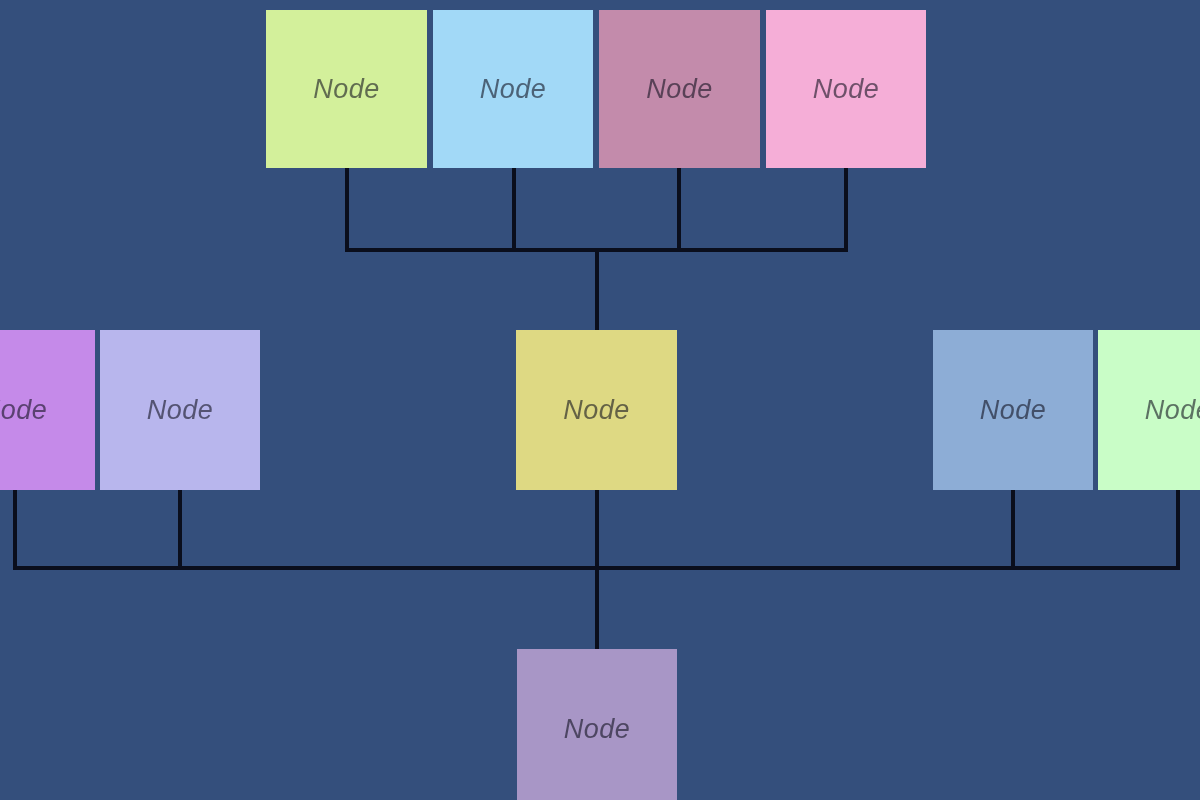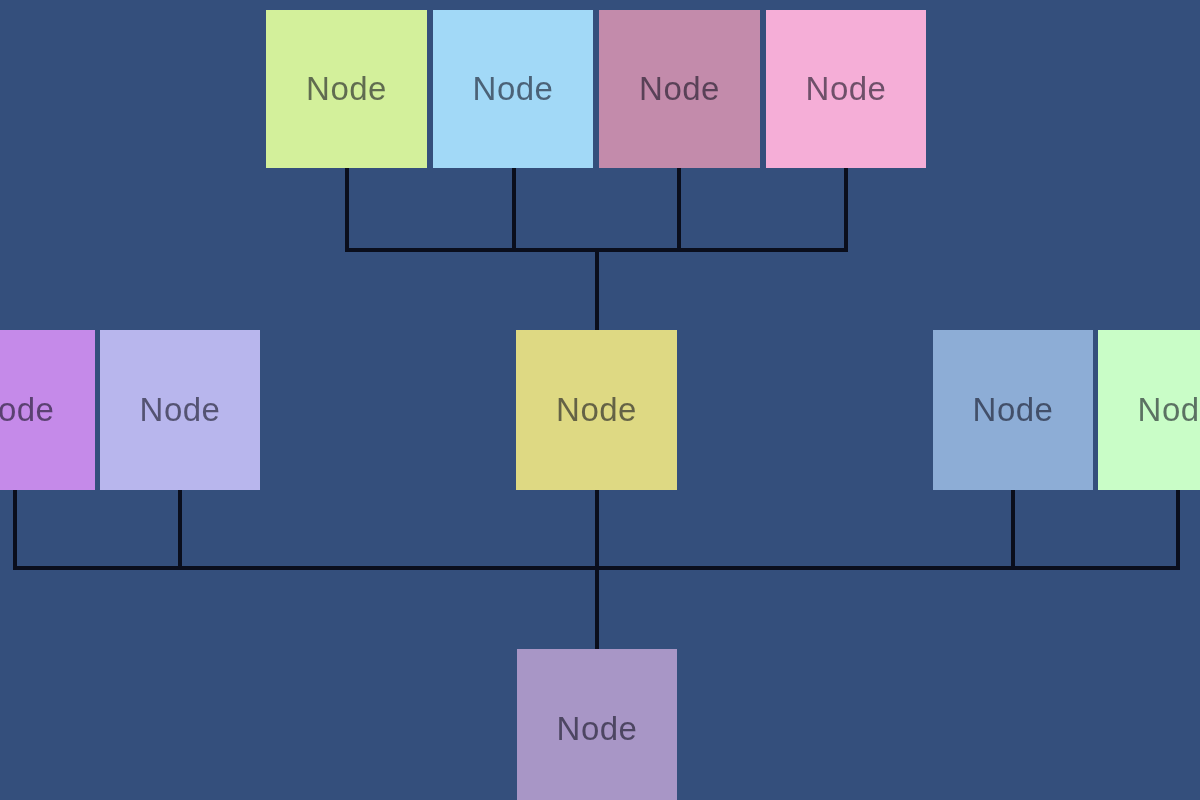--- a/index.html
+++ b/index.html
@@ -25,24 +25,25 @@
     pointer-events: none;
   }
   .node {
     position: absolute;
     display: flex;
     align-items: center;
     justify-content: center;
     box-sizing: border-box;
   }
   .node .label {
-    font-size: 33px;
+    font-size: 27px;
     letter-spacing: 0.5px;
     color: rgba(12, 12, 26, 0.58);
     white-space: nowrap;
+    font-style: italic;
   }
   
   .n-top-1        { left: 266px;  top: 10px;  width: 161px; height: 158px; }
   .n-top-2        { left: 433px;  top: 10px;  width: 160px; height: 158px; }
   .n-top-3        { left: 599px;  top: 10px;  width: 161px; height: 158px; }
   .n-top-4        { left: 766px;  top: 10px;  width: 160px; height: 158px; }
   .n-mid-l-outer  { left: -67px;  top: 330px; width: 162px; height: 160px; }
   .n-mid-l-inner  { left: 100px;  top: 330px; width: 160px; height: 160px; }
   .n-mid-center   { left: 516px;  top: 330px; width: 161px; height: 160px; }
   .n-mid-r-inner  { left: 933px;  top: 330px; width: 160px; height: 160px; }

